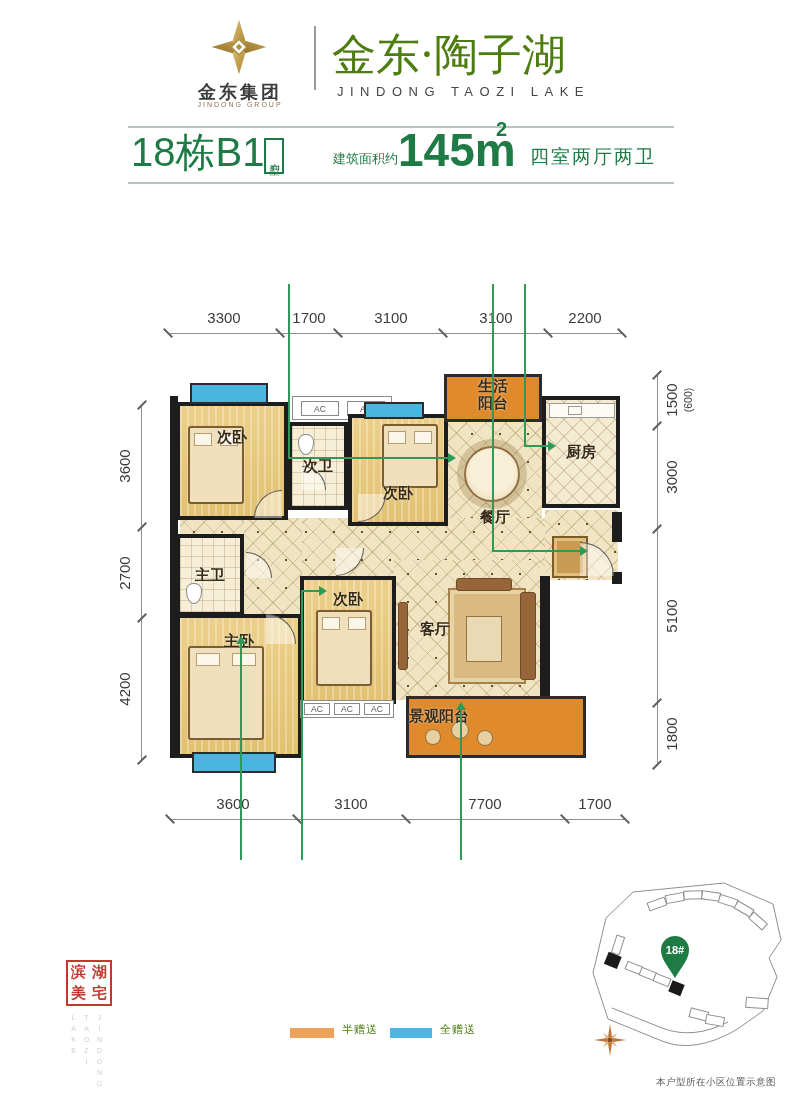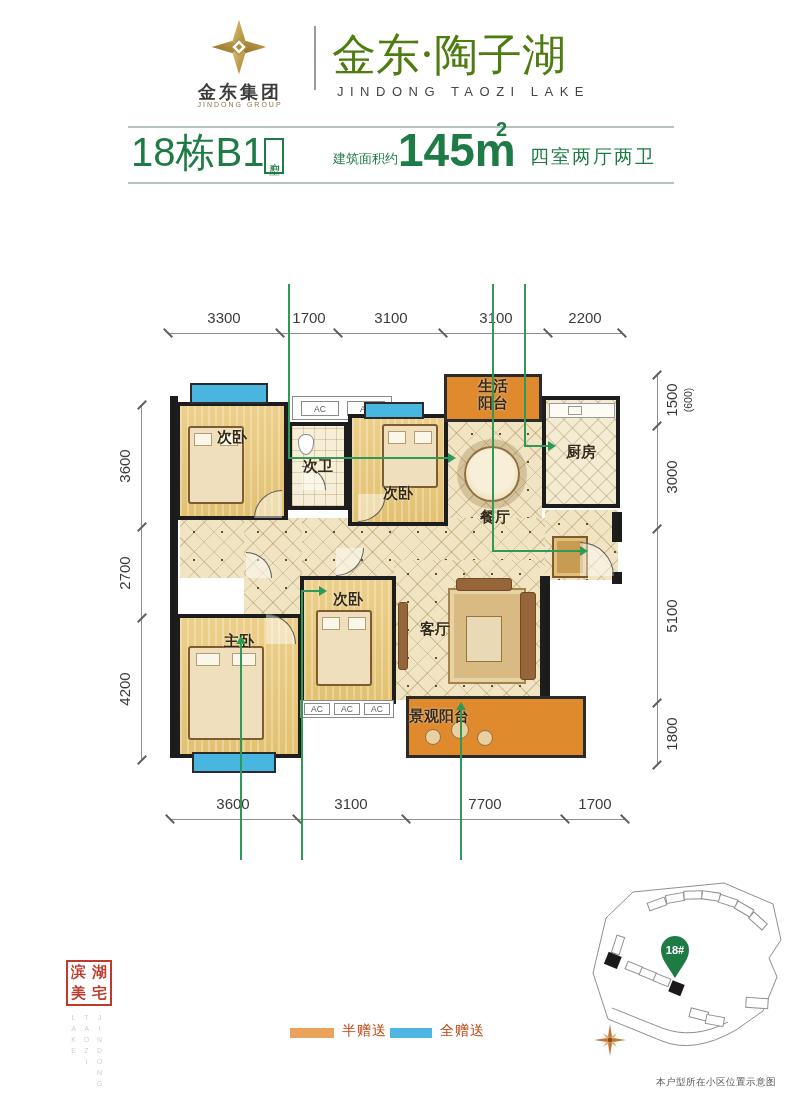--- a/index.html
+++ b/index.html
@@ -64,21 +64,21 @@
 .erug{background:#c89b52;border:2px solid #7d5a2a;box-shadow:inset 0 0 0 3px #e0c07c;box-sizing:border-box}
 .arc{border:1.5px solid #5c5c5c;border-right:none;border-bottom:none;border-radius:100% 0 0 0;
   background:rgba(255,255,255,.45);box-sizing:border-box}
 
 .gline{background:#2F9A58;z-index:9}
 .ar{width:0;height:0;z-index:9}
 .ar.r{border-top:5px solid transparent;border-bottom:5px solid transparent;border-left:8px solid #2F9A58}
 .ar.u{border-left:5px solid transparent;border-right:5px solid transparent;border-bottom:8px solid #2F9A58}
 
 .swatch{height:10px}
-.legend-label{font-size:14px;color:#c2410c;letter-spacing:1px;white-space:nowrap}
+.legend-label{font-size:11px;color:#4d7c0f;letter-spacing:1px;white-space:nowrap}
 
 .seal{border:2px solid #BF3A2C;display:grid;grid-template-columns:1fr 1fr;box-sizing:border-box}
 .seal span{display:flex;align-items:center;justify-content:center;color:#BF3A2C;
   font-family:"DejaVu Serif","Liberation Serif",serif;font-size:15px;font-weight:bold}
 .vtext{writing-mode:vertical-rl;text-orientation:upright;font-size:7px;letter-spacing:4px;color:#c9cfd8}
 .caption{font-size:9.5px;color:#555;letter-spacing:.5px;text-align:center}
 </style>
 </head>
 <body>
 
@@ -204,20 +204,24 @@
   <div class="abs balcony-o" style="left:444px;top:374px;width:98px;height:48px;align-items:flex-start;justify-content:center">
     <span class="rlabel" style="width:34px;line-height:1.15;text-align:center">生活阳台</span>
   </div>
 
   <div class="abs room kittile" style="left:542px;top:396px;width:78px;height:112px">
     <span class="rlabel">厨房</span>
     <div class="counter abs" style="left:3px;top:3px;width:66px;height:15px"></div>
     <div class="counter abs" style="left:22px;top:6px;width:14px;height:9px"></div>
   </div>
 
+  <div class="abs room bathtile" style="left:176px;top:534px;width:68px;height:82px">
+    <span class="rlabel">主卫</span>
+    <div class="wc abs" style="left:6px;bottom:8px;width:14px;height:19px"></div>
+  </div>
 
   <div class="abs room top wood" style="left:176px;top:614px;width:126px;height:144px;padding-top:14px">
     <span class="rlabel">主卧</span>
     <div class="bed" style="left:8px;bottom:14px;width:76px;height:94px"></div>
   </div>
 
   <div class="abs room top wood" style="left:300px;top:576px;width:96px;height:128px;padding-top:10px">
     <span class="rlabel">次卧</span>
     <div class="bed" style="left:12px;bottom:14px;width:56px;height:76px"></div>
   </div>

